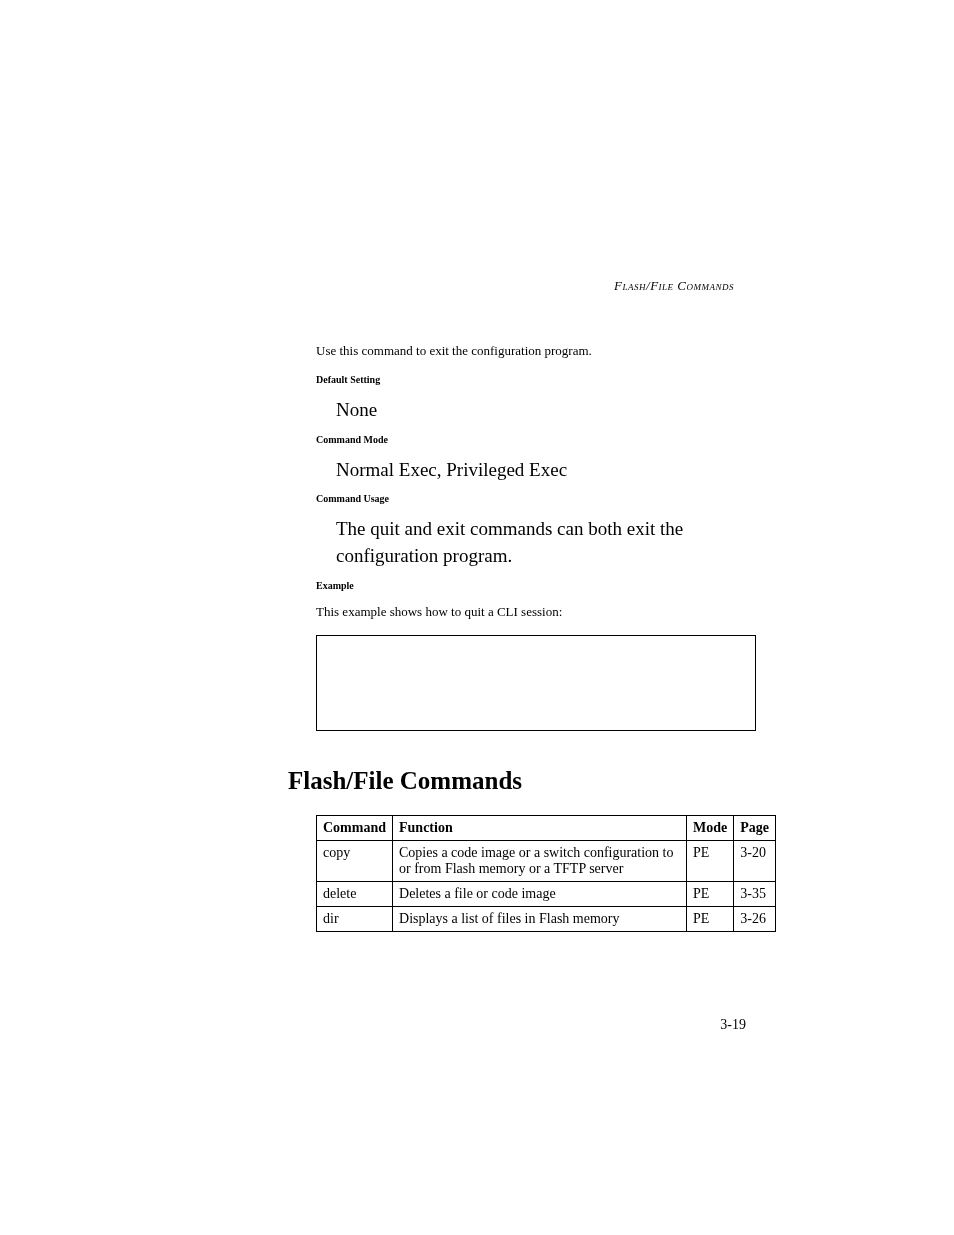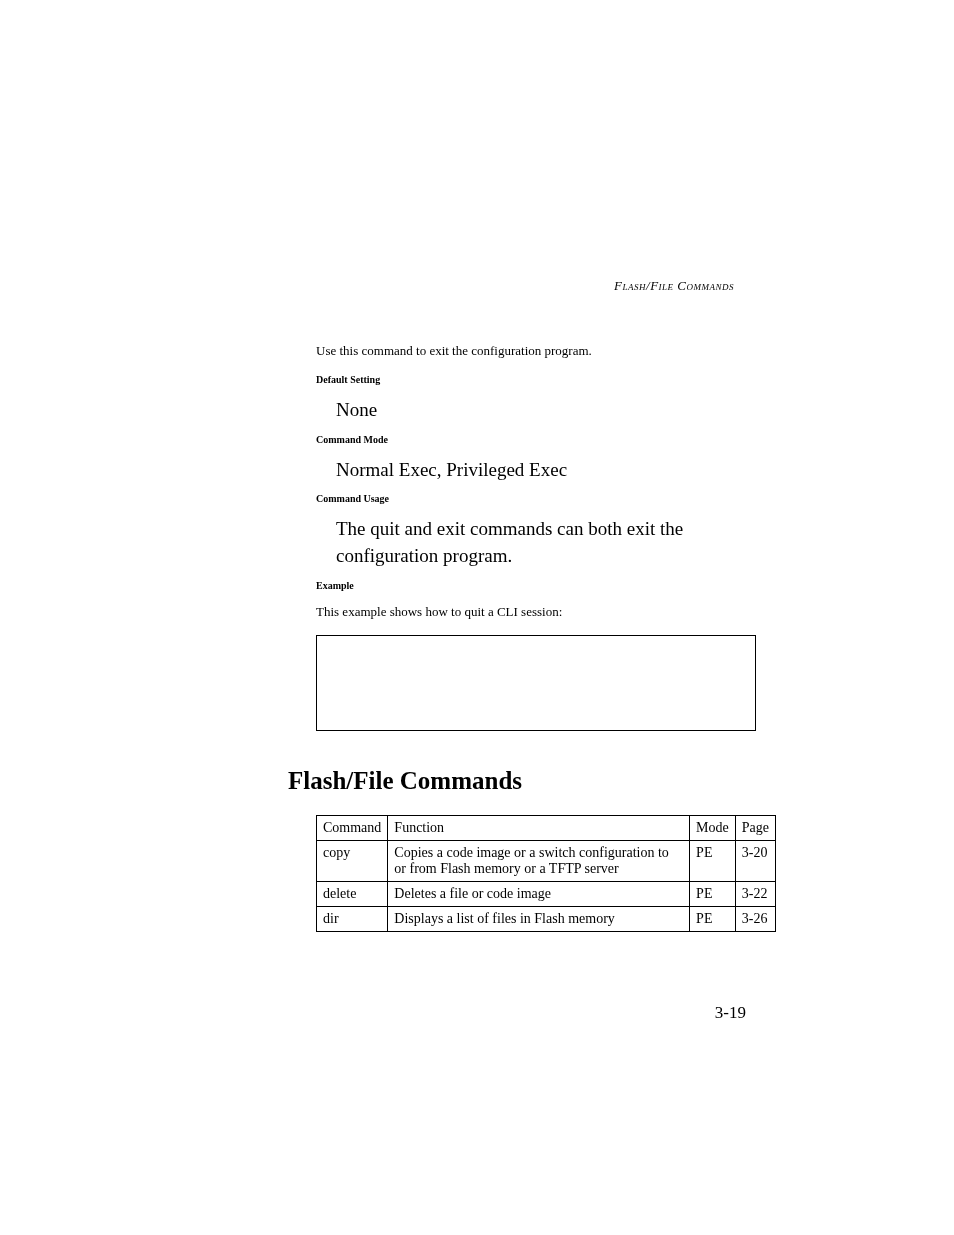--- a/index.html
+++ b/index.html
@@ -65,31 +65,31 @@
       margin-left: 40px;
       font-size: 14px;
     }
     table.cmdtable th, table.cmdtable td {
       border: 1px solid #000;
       padding: 4px 6px;
       text-align: left;
       vertical-align: top;
     }
     table.cmdtable th {
-      font-weight: normal;
+      font-weight: bold;
     }
     table.cmdtable td.page-col, table.cmdtable th.page-col {
       text-align: left;
       white-space: nowrap;
     }
     .page-number {
       position: absolute;
-      bottom: 224px;
+      bottom: 214px;
       right: 220px;
-      font-size: 17px;
+      font-size: 14px;
     }
   </style>
 </head>
 <body>
 
 <div class="page">
   <div class="running-header">Flash/File Commands</div>
 
   <div class="body-text">Use this command to exit the configuration program.</div>
 
@@ -122,21 +122,21 @@
       <tr>
         <td>copy</td>
         <td>Copies a code image or a switch configuration to or from Flash memory or a TFTP server</td>
         <td>PE</td>
         <td class="page-col">3-20</td>
       </tr>
       <tr>
         <td>delete</td>
         <td>Deletes a file or code image</td>
         <td>PE</td>
-        <td class="page-col">3-22</td>
+        <td class="page-col">3-35</td>
       </tr>
       <tr>
         <td>dir</td>
         <td>Displays a list of files in Flash memory</td>
         <td>PE</td>
         <td class="page-col">3-26</td>
       </tr>
     </tbody>
   </table>
 </div>

